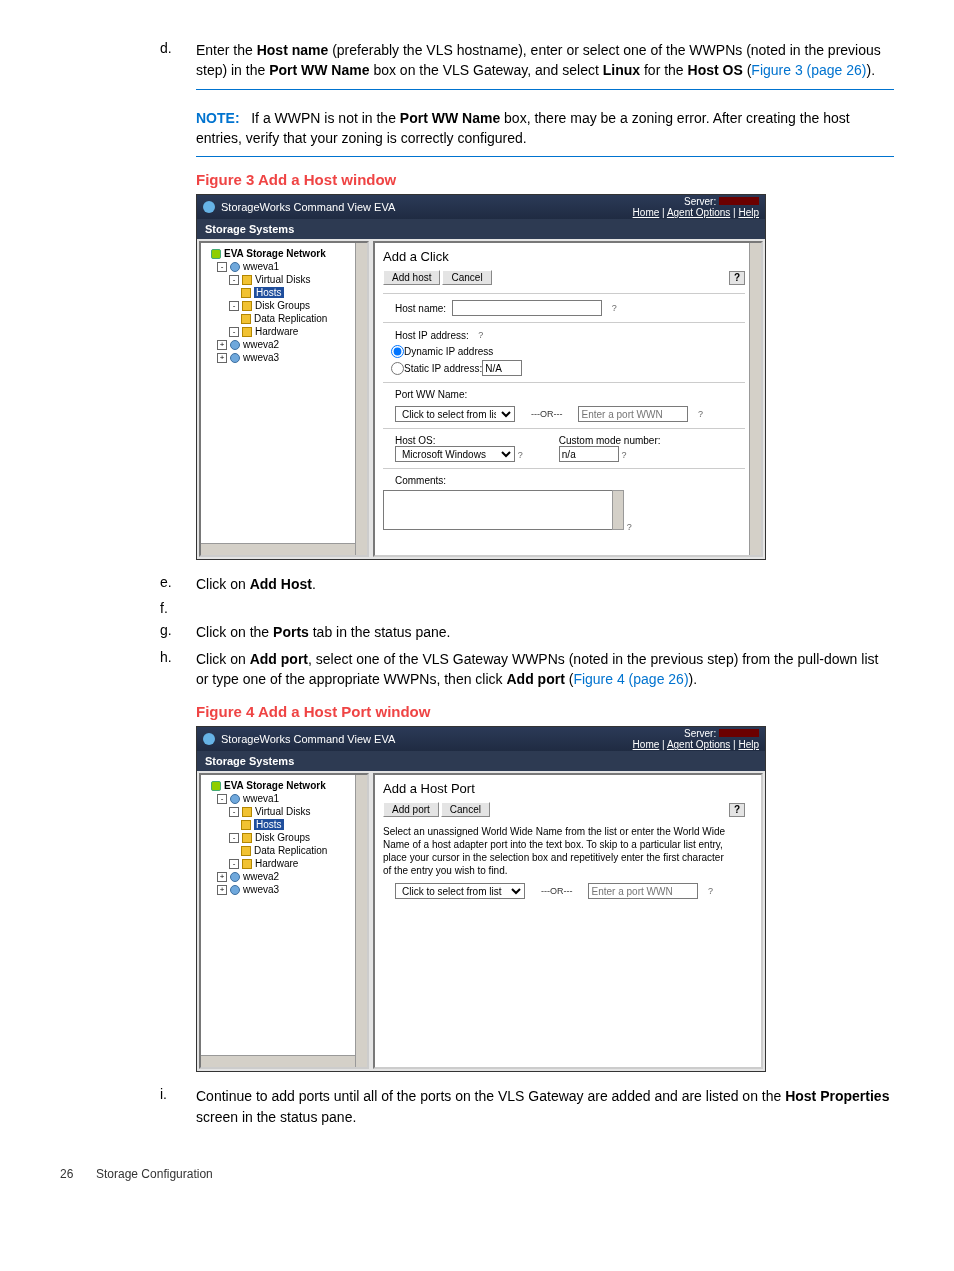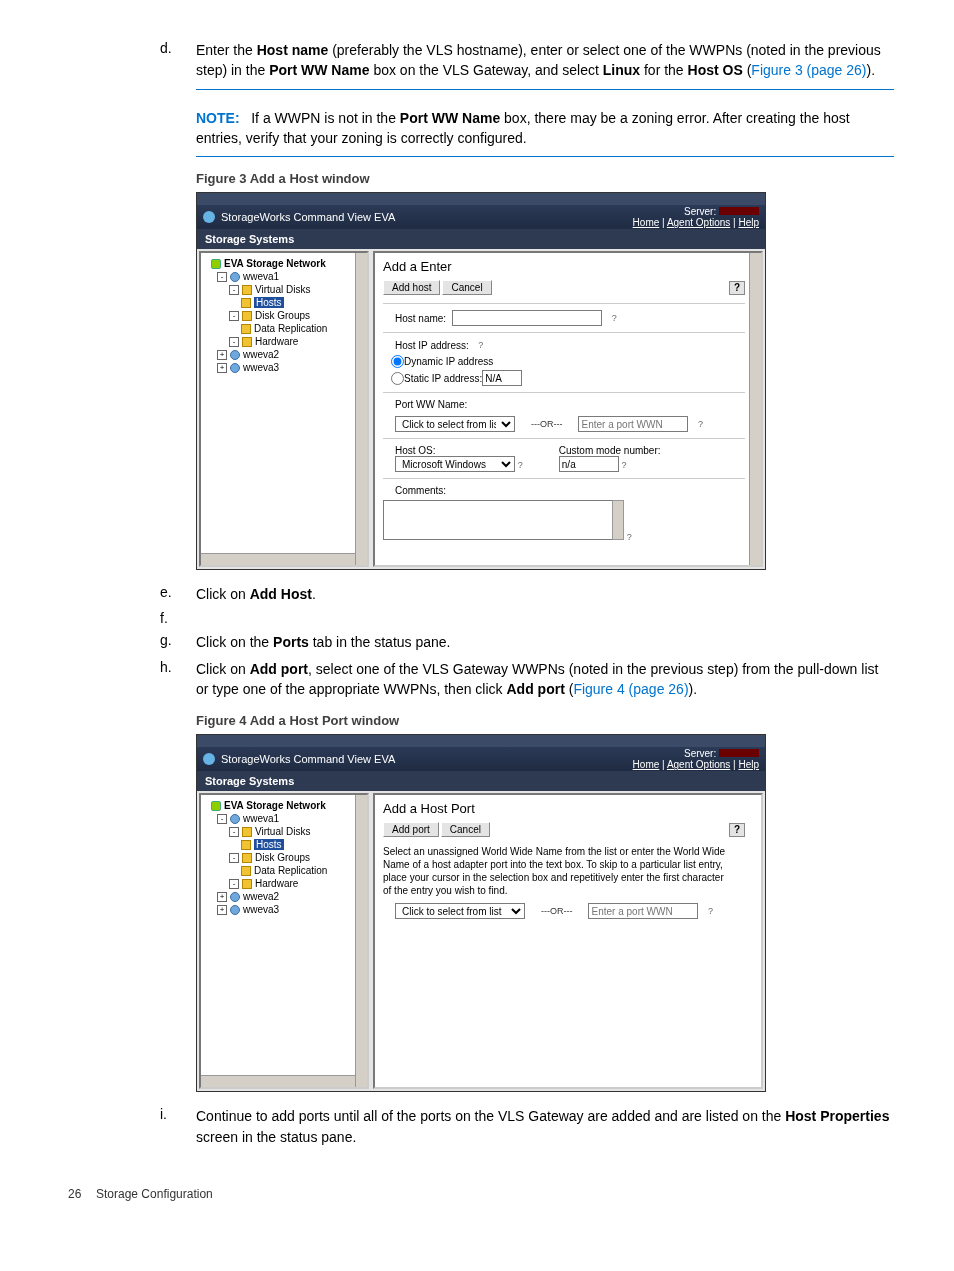--- a/index.html
+++ b/index.html
@@ -14,40 +14,39 @@
   .ol-row { display: flex; margin-bottom: 6px; }
   .ol-marker { width: 36px; flex-shrink: 0; padding-left: 100px; box-sizing: content-box; }
   .ol-body { flex: 1; }
   .ol-row.indent .ol-marker { padding-left: 100px; }
   .step-text { line-height: 1.45; }
   b.ui { font-weight: bold; }
   .xref { color: #0073cf; }
   .hr-blue { border: none; border-top: 1px solid #0073cf; margin: 8px 0 8px 136px; }
   .note-block { margin-left: 136px; margin-top: 18px; margin-bottom: 6px; line-height:1.45; }
   .note-label { color: #0073cf; font-weight: bold; }
-  .fig-caption { color: #404040; font-weight: bold; margin: 14px 0 6px 136px; font-size: 13px; }
+  .fig-caption { color: #ef4444; font-weight: bold; margin: 14px 0 6px 136px; font-size: 15px; }
   .figure-wrap { margin-left: 136px; margin-bottom: 14px; }
 
   
   .app {
     width: 570px;
     border: 1px solid #333;
     background: #3b4a66;
     font-family: Tahoma, Arial, sans-serif;
   }
   .app-titlebar {
     height: 22px;
     background: linear-gradient(#2b3a57,#1f2b42);
     color: #fff;
     font-size: 11px;
     display: flex;
     align-items: center;
     padding: 12px 6px;
     justify-content: space-between;
-    margin-top: 12px;
   }
   .app-titlebar .left { display:flex; align-items:center; gap:6px; }
   .app-titlebar .right { font-size: 10px; text-align:right; line-height:1.1; }
   .app-titlebar .right a { color:#fff; text-decoration: underline; }
   .hp-icon { width:12px; height:12px; border-radius:50%; background:#66b3e6; display:inline-block; }
   .app-subbar {
     background:#2d3a52; color:#fff; font-size:11px; font-weight:bold; padding:4px 8px;
   }
   .app-body { display:flex; background:#e4e4e4; height: var(--bodyh,300px); }
   .tree-pane {
@@ -83,21 +82,21 @@
   .tin { border:1px solid #7a7a7a; height:16px; font-size:10px; padding:0 2px; background:#fff;}
   .qmark { width:12px; height:12px; font-size:9px; text-align:center; line-height:12px; color:#666;}
   .radio-row { font-size:10px; padding-left:8px; margin:2px 0; display:flex; align-items:center; }
   .sep { border-top:1px solid #ccc; margin:6px 0;}
   .or { font-size:9px; color:#333; padding:0 10px;}
   .ta { border:1px solid #7a7a7a; width:230px; height:40px; background:#fff; resize:none; font-size:10px;}
   .ta-scroll { display:inline-block; width:12px; height:40px; background:#d4d0c8; border:1px solid #999; vertical-align:top; margin-left:-1px;}
   .instr-text { font-size:10px; line-height:1.3; margin-bottom:6px; max-width:350px;}
   
   .footer { position: relative; margin-top: 40px; font-size: 12px; color:#333;}
-  .footer .pnum { position:absolute; left:8px; }
+  .footer .pnum { position:absolute; left:0; }
   .footer .ptitle { margin-left: 36px; }
 </style>
 </head>
 <body>
 
 <div class="ol-row indent">
   <div class="ol-marker">d.</div>
   <div class="ol-body step-text">
     <span>Enter the </span><b class="ui">Host name</b><span> (preferably the VLS hostname), enter or select one of the WWPNs (noted in the previous step) in the </span><b class="ui">Port WW Name</b><span> box on the VLS Gateway, and select </span><b class="ui">Linux</b><span> for the </span><b class="ui">Host OS</b><span> (</span><span class="xref">Figure 3 (page 26)</span><span>).</span>
   </div>
@@ -174,21 +173,21 @@
               <span class="ico plus">+</span>
               <span class="ico disk"></span>
               <span class="lbl">wweva3</span>
             </div>
         </div>
         <div class="scroll-v"></div>
         <div class="scroll-h"></div>
       </div>
 
       <div class="content-pane">
-        <div class="cp-title">Add a Enter</div>
+        <div class="cp-title">Add a Click</div>
         <div class="cp-buttons">
           <button class="cp-btn">Add host</button>
           <button class="cp-btn">Cancel</button>
           <div class="cp-help">?</div>
         </div>
         <div class="sep"></div>
         <div class="form-row">
           <label>Host name:</label>
           <input class="tin" style="width: 150px;">
           <span class="qmark">?</span>

